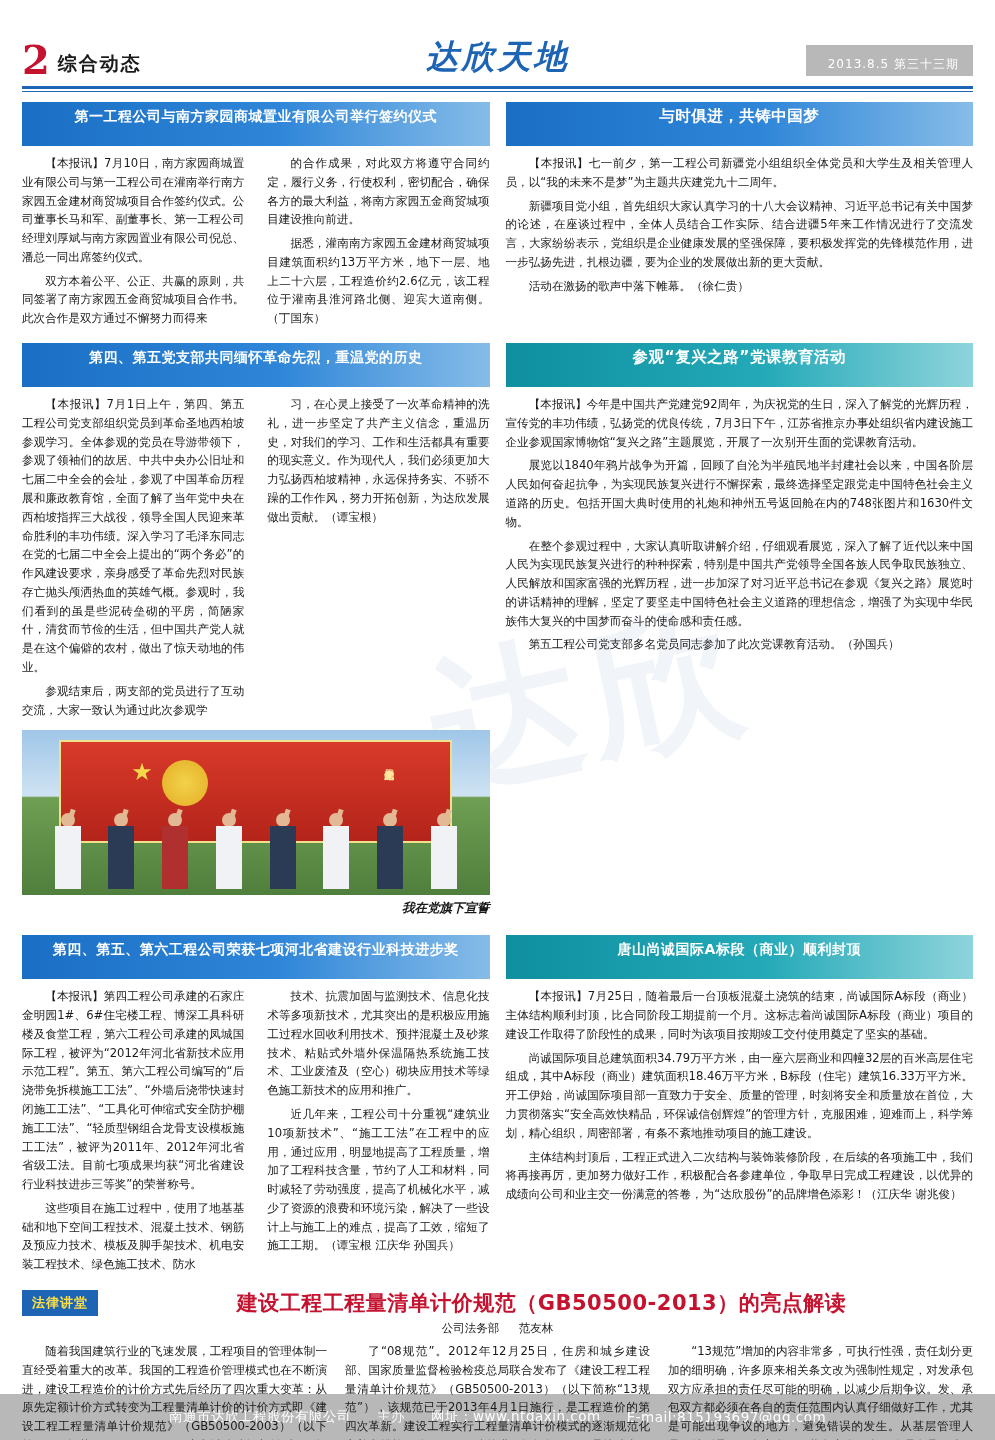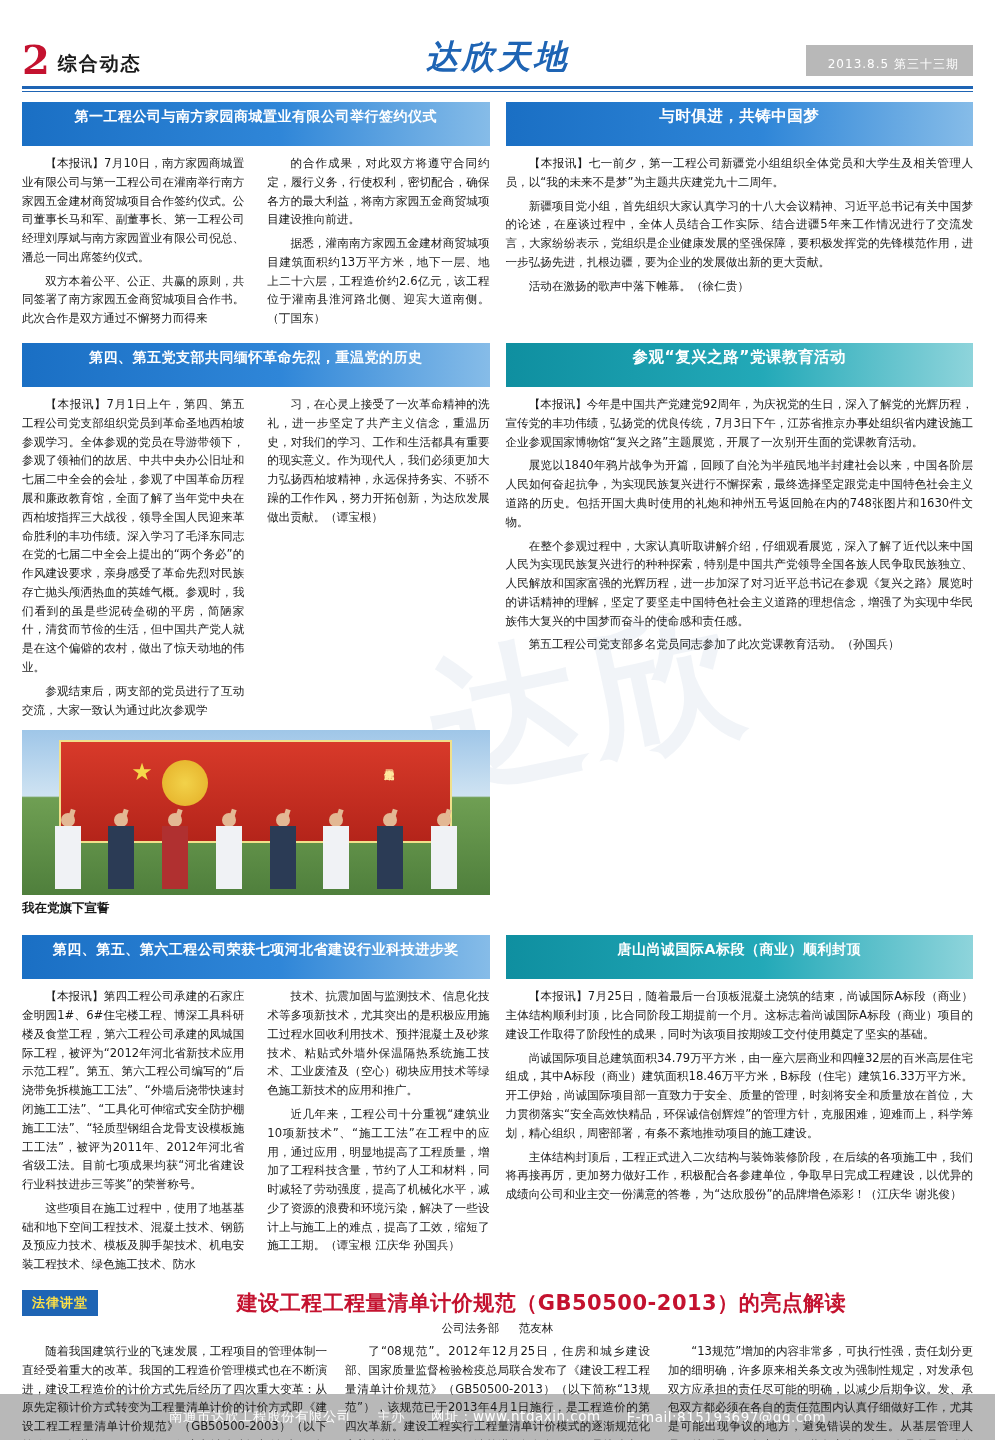--- a/index.html
+++ b/index.html
@@ -181,25 +181,26 @@
     width: 26px; height: calc(100% - 13px);
     background: #2b3b55;
   }
   .photo .person.w .torso { background: #f0f2f5; }
   .photo .person.r .torso { background: #b03030; }
   .photo .person .arm {
     position: absolute; top: -4px; left: 50%;
     width: 5px; height: 18px; background: #e3b894; transform: rotate(18deg);
   }
   .caption {
-    text-align: left;
+    text-align: right;
     font-size: 12.5px;
     font-weight: bold;
     color: #1a1a1a;
     margin: 5px 0 8px 0;
+    font-style: italic;
   }
 
   
   .legal {
     margin-top: 10px;
   }
   .legal-head {
     display: flex;
     align-items: center;
     gap: 12px;

